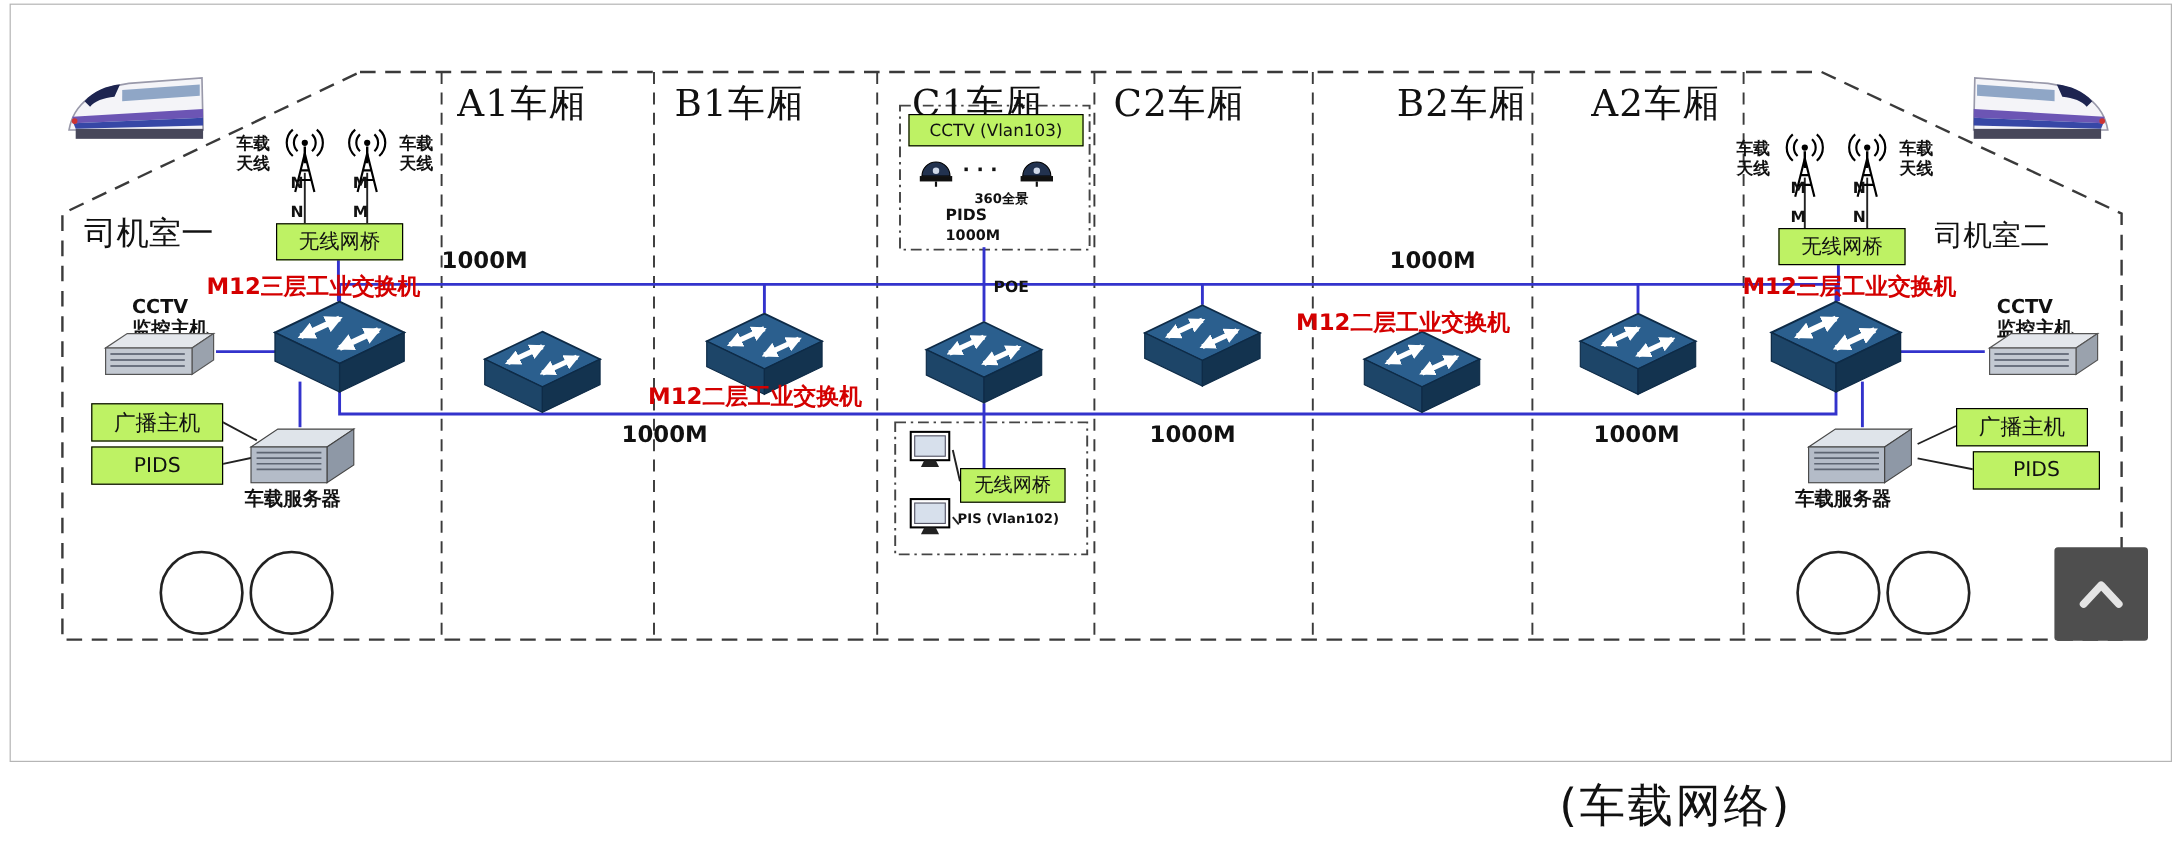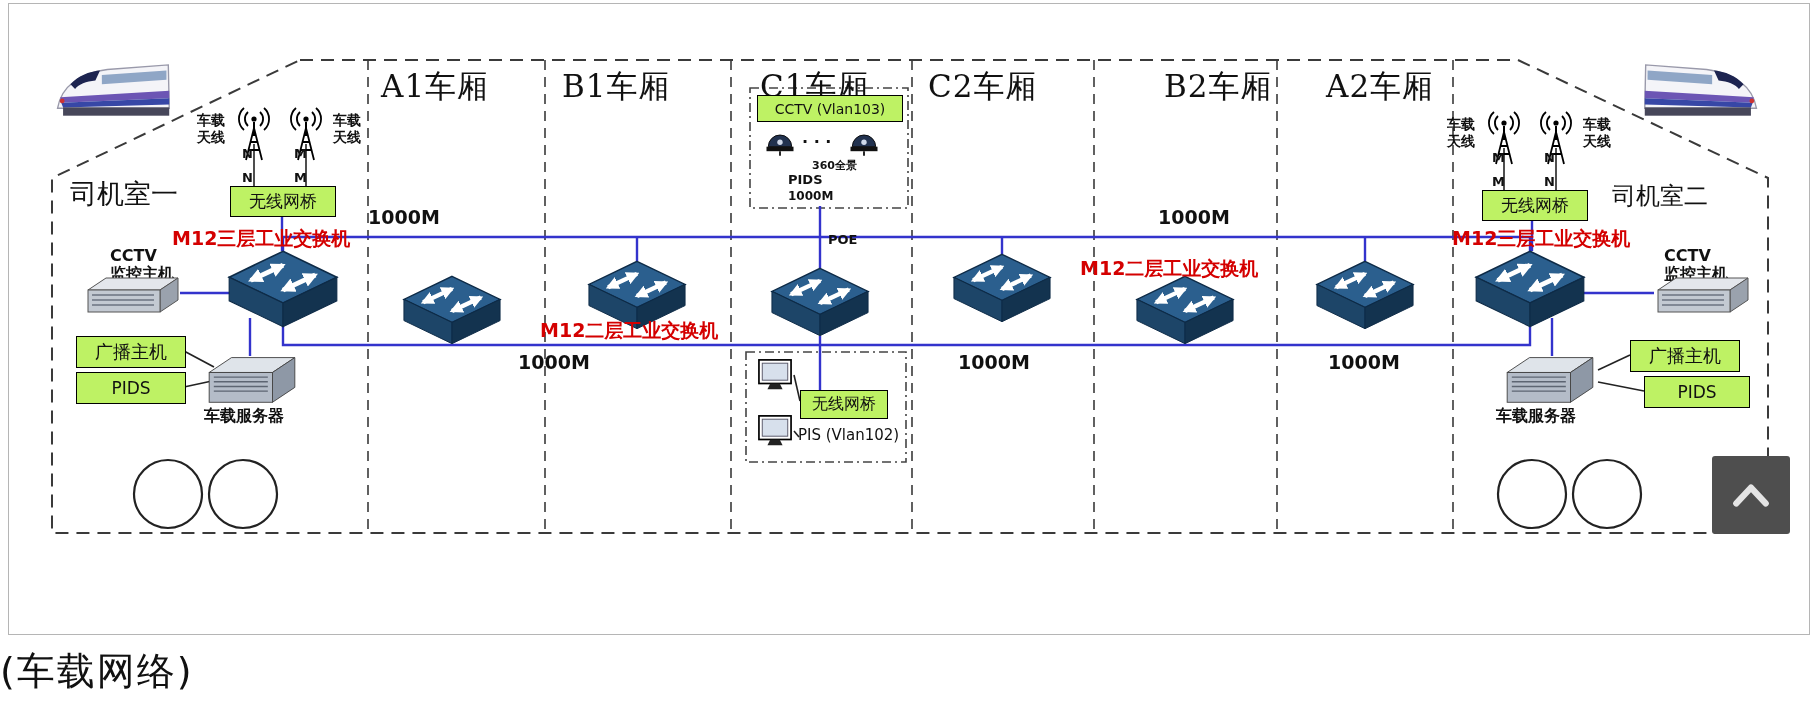--- a/index.html
+++ b/index.html
@@ -11,21 +11,21 @@
   .t{position:absolute;white-space:nowrap}
   .tc{position:absolute;text-align:left}
   .bx{position:absolute;display:flex;align-items:center;justify-content:center;background:#bef264;
       border:1.6px solid #000;font-weight:normal}
   .serif{font-family:"DejaVu Serif","Liberation Serif",serif}
   .red{color:#d40000;font-weight:bold;font-size:19px}
   .m1000{font-weight:bold;font-size:19px}
   .comp{top:66px;font-size:31px;width:150px;letter-spacing:1px}
   .wrap2{width:34px;font-size:14px;font-weight:bold;line-height:1.2;text-align:center}
   .portltr{font-size:13px;font-weight:bold}
-  .caption{position:absolute;left:0;top:646px;width:1493px;text-align:left;font-size:38px;letter-spacing:2px}
+  .caption{position:absolute;left:0;top:646px;width:1493px;text-align:right;font-size:38px;letter-spacing:2px}
   .scrolltop{position:absolute;left:1712px;top:456px;width:78px;height:78px;background:#4e4e4e;border:none;
              border-radius:3px;display:flex;align-items:center;justify-content:center;cursor:pointer}
 </style>
 </head>
 <body>
 
 <svg width="0" height="0" style="position:absolute">
   <defs>
     <marker id="aw" viewBox="0 0 10 10" refX="8" refY="5" markerWidth="3" markerHeight="3" orient="auto-start-reverse">
       <path d="M0,0 L10,5 L0,10 z" fill="#fff"></path>
@@ -220,21 +220,21 @@
 <div class="tc" style="left:788px;top:189px;width:80px;font-size:12px;font-weight:bold">1000M</div>
 <div class="t" style="left:828px;top:232px;font-size:13px;font-weight:bold">POE</div>
 
 <svg class="icon" style="left:756px;top:358px" width="38" height="34" viewBox="0 0 40 36">
     <use href="#mon"></use>
   </svg>
 <div class="bx" style="left:800px;top:390px;width:86px;height:27px;font-size:16px">无线网桥</div>
 <svg class="icon" style="left:756px;top:414px" width="38" height="34" viewBox="0 0 40 36">
     <use href="#mon"></use>
   </svg>
-<div class="t" style="left:798px;top:426px;font-size:15px;font-weight:normal">PIS (Vlan102)</div>
+<div class="t" style="left:798px;top:426px;font-size:11px;font-weight:bold">PIS (Vlan102)</div>
 
 <div class="t serif" style="left:1612px;top:180px;font-size:24px">司机室二</div>
 <div class="tc wrap2" style="left:1444px;top:116px">车载天线</div>
 <div class="tc wrap2" style="left:1580px;top:116px">车载天线</div>
 <svg class="icon" style="left:1486px;top:106px" width="36" height="62" viewBox="0 0 36 62">
     <use href="#ant"></use>
   </svg>
 <svg class="icon" style="left:1538px;top:106px" width="36" height="62" viewBox="0 0 36 62">
     <use href="#ant"></use>
   </svg>

